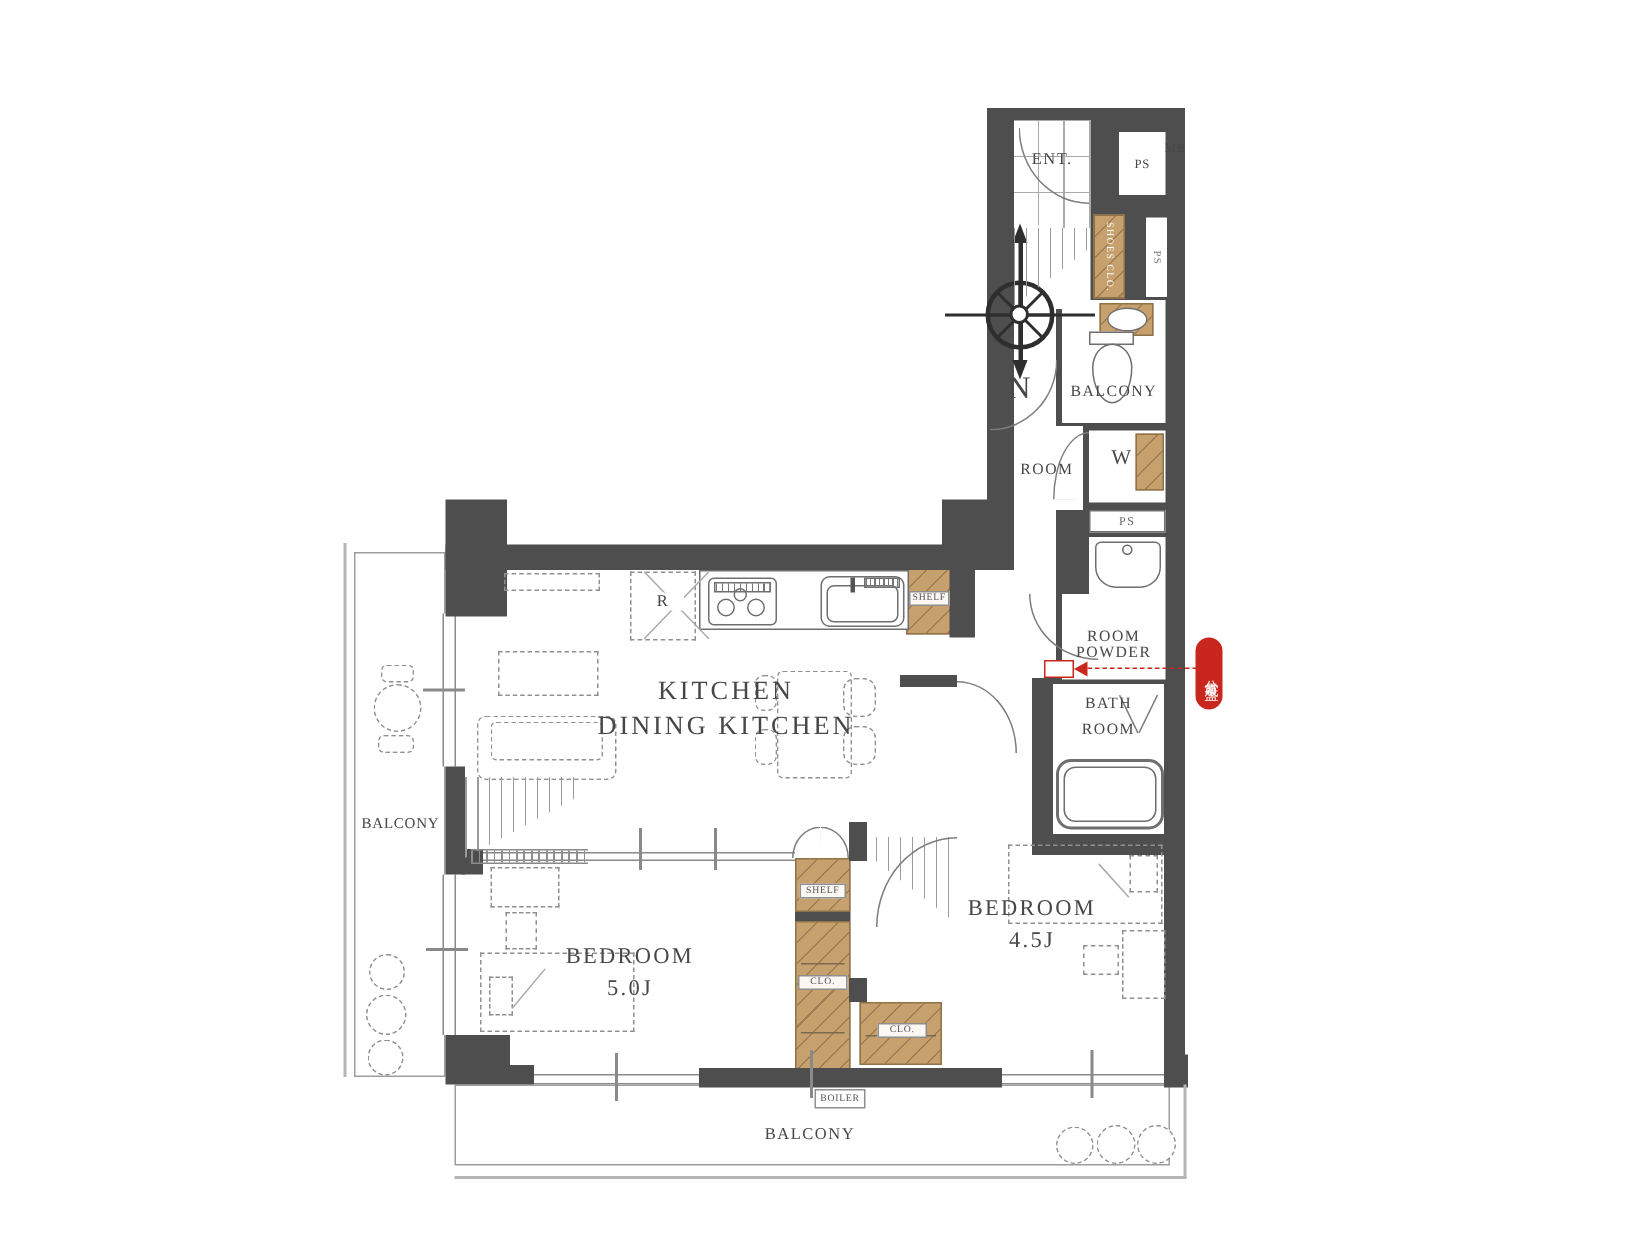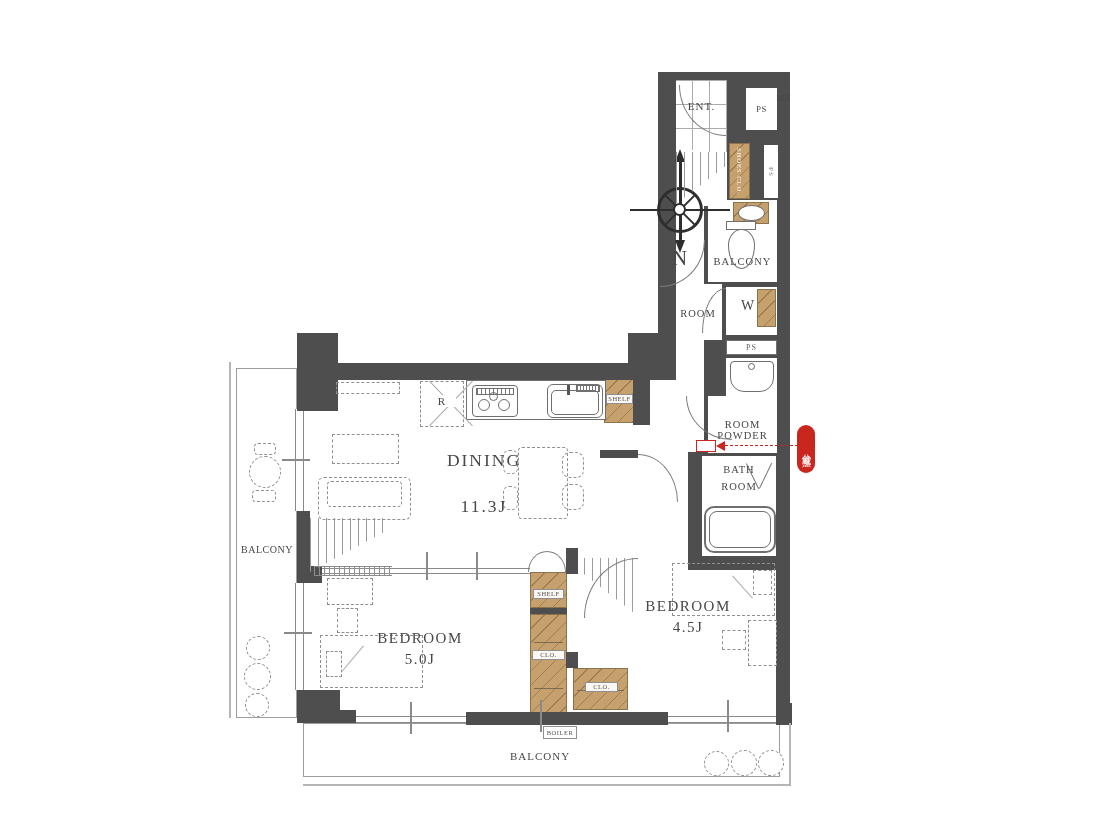--- a/index.html
+++ b/index.html
@@ -208,22 +208,22 @@
   <div class="lbl vtxt" style="left:729px;top:145px;width:21px;height:53px;font-size:6.5px;color:#fff;letter-spacing:1px;">SHOES CLO.</div>
   <div class="lbl vtxt" style="left:764px;top:148px;width:14px;height:48px;font-size:7px;color:#777;">PS</div>
   <div class="lbl" style="left:705px;top:256px;width:75px;font-size:10.5px;">BALCONY</div>
   <div class="lbl" style="left:672px;top:308px;width:52px;font-size:10.5px;">ROOM</div>
   <div class="lbl" style="left:726px;top:298px;width:44px;font-size:14px;">W</div>
   <div class="lbl" style="left:726px;top:343px;width:51px;font-size:8px;color:#666;">PS</div>
   <div class="lbl" style="left:706px;top:402px;width:73px;font-size:10.5px;margin-top:28px;">POWDER</div>
   <div class="lbl" style="left:706px;top:419px;width:73px;font-size:10.5px;">ROOM</div>
   <div class="lbl" style="left:702px;top:464px;width:74px;font-size:10.5px;">BATH</div>
   <div class="lbl" style="left:702px;top:481px;width:74px;font-size:10.5px;">ROOM</div>
-  <div class="lbl" style="left:364px;top:450px;width:240px;font-size:17.5px;letter-spacing:2px;">DINING</div>
-  <div class="lbl" style="left:364px;top:496px;width:240px;font-size:17.5px;letter-spacing:2px;">11.3J</div>
+  <div class="lbl" style="left:364px;top:450px;width:240px;font-size:17.5px;letter-spacing:2px;">KITCHEN</div>
+  <div class="lbl" style="left:364px;top:473px;width:240px;font-size:17.5px;letter-spacing:2px;">DINING KITCHEN</div>
   <div class="lbl" style="left:330px;top:630px;width:180px;font-size:15px;letter-spacing:1.5px;">BEDROOM</div>
   <div class="lbl" style="left:330px;top:651px;width:180px;font-size:15px;letter-spacing:1.5px;">5.0J</div>
   <div class="lbl" style="left:598px;top:598px;width:180px;font-size:15px;letter-spacing:1.5px;">BEDROOM</div>
   <div class="lbl" style="left:598px;top:619px;width:180px;font-size:15px;letter-spacing:1.5px;">4.5J</div>
   <div class="lbl" style="left:236px;top:544px;width:62px;font-size:10px;letter-spacing:.5px;">BALCONY</div>
   <div class="lbl" style="left:490px;top:750px;width:100px;font-size:11px;">BALCONY</div>
 
   <div class="chip" style="left:606px;top:394px;width:27px;">SHELF</div>
   <div class="chip" style="left:533px;top:589px;width:31px;">SHELF</div>
   <div class="chip" style="left:532px;top:650px;width:33px;">CLO.</div>

